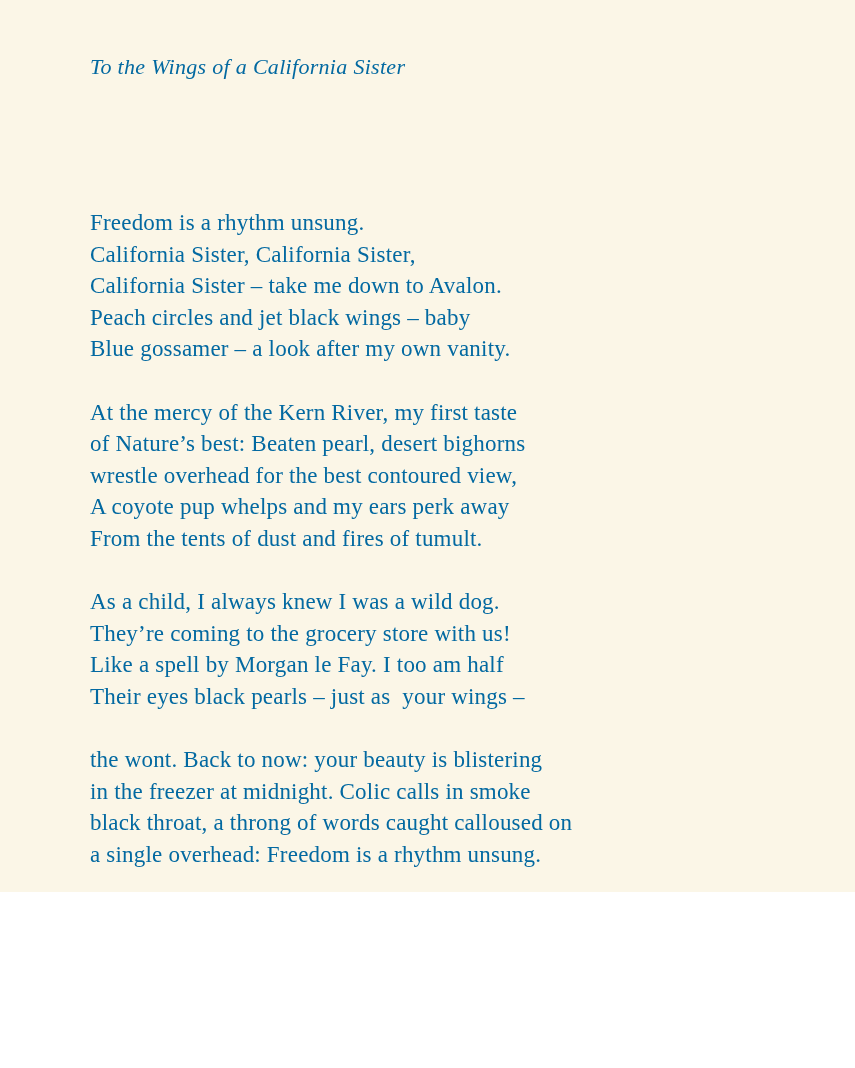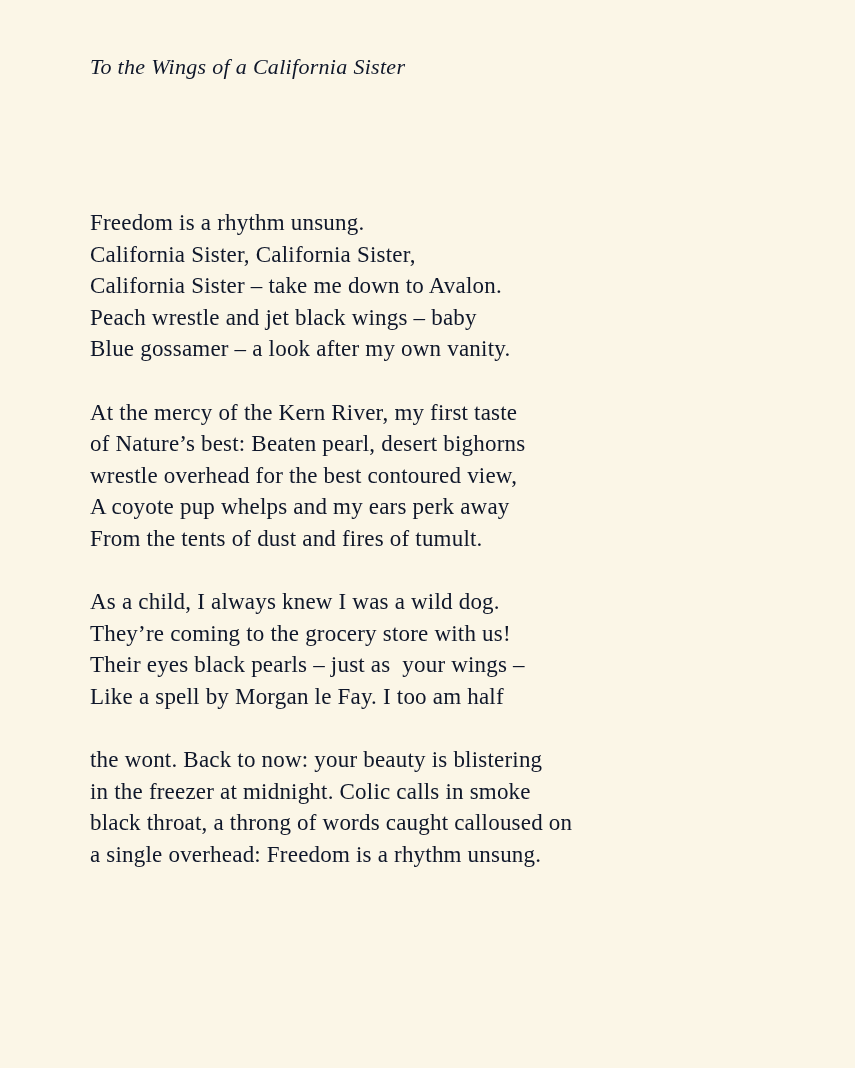--- a/index.html
+++ b/index.html
@@ -2,23 +2,23 @@
 <html><head>
 <meta charset="utf-8">
 <style>
   html, body {
     margin: 0;
     padding: 0;
   }
   .page {
     position: relative;
     width: 855px;
-    height: 1068px;
+    height: 892px;
     background: #fbf6e7;
-    color: #0f172a;
+    color: #0369a1;
     font-family: "Liberation Serif", serif;
     overflow: hidden;
     box-sizing: border-box;
     padding: 52px 60px 4px 90px;
   }
   .poem-title {
     font-style: italic;
     font-weight: 400;
     font-size: 22px;
     line-height: 30px;
@@ -39,37 +39,37 @@
 <body>
 
 <div class="page">
 
   <h1 class="poem-title">To the Wings of a California Sister</h1>
 
   <div class="stanza">
     <div class="poem-line">Freedom is a rhythm unsung.</div>
     <div class="poem-line">California Sister, California Sister,</div>
     <div class="poem-line">California Sister – take me down to Avalon.</div>
-    <div class="poem-line">Peach wrestle and jet black wings – baby</div>
+    <div class="poem-line">Peach circles and jet black wings – baby</div>
     <div class="poem-line">Blue gossamer – a look after my own vanity.</div>
   </div>
 
   <div class="stanza">
     <div class="poem-line">At the mercy of the Kern River, my first taste</div>
     <div class="poem-line">of Nature’s best: Beaten pearl, desert bighorns</div>
     <div class="poem-line">wrestle overhead for the best contoured view,</div>
     <div class="poem-line">A coyote pup whelps and my ears perk away</div>
     <div class="poem-line">From the tents of dust and fires of tumult.</div>
   </div>
 
   <div class="stanza">
     <div class="poem-line">As a child, I always knew I was a wild dog.</div>
     <div class="poem-line">They’re coming to the grocery store with us!</div>
+    <div class="poem-line">Like a spell by Morgan le Fay. I too am half</div>
     <div class="poem-line">Their eyes black pearls – just as  your wings –</div>
-    <div class="poem-line">Like a spell by Morgan le Fay. I too am half</div>
   </div>
 
   <div class="stanza">
     <div class="poem-line">the wont. Back to now: your beauty is blistering</div>
     <div class="poem-line">in the freezer at midnight. Colic calls in smoke</div>
     <div class="poem-line">black throat, a throng of words caught calloused on</div>
     <div class="poem-line">a single overhead: Freedom is a rhythm unsung.</div>
   </div>
 
 </div>

